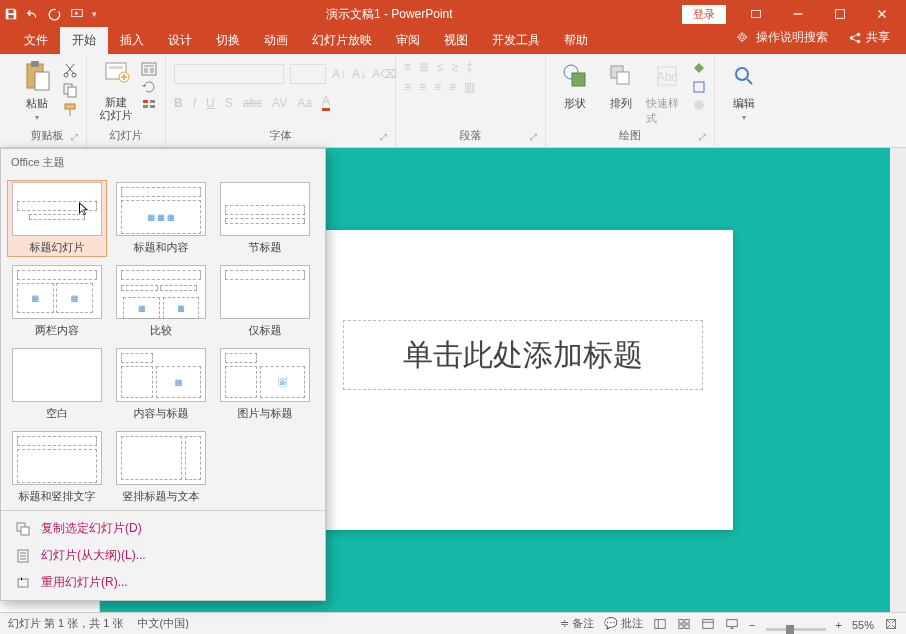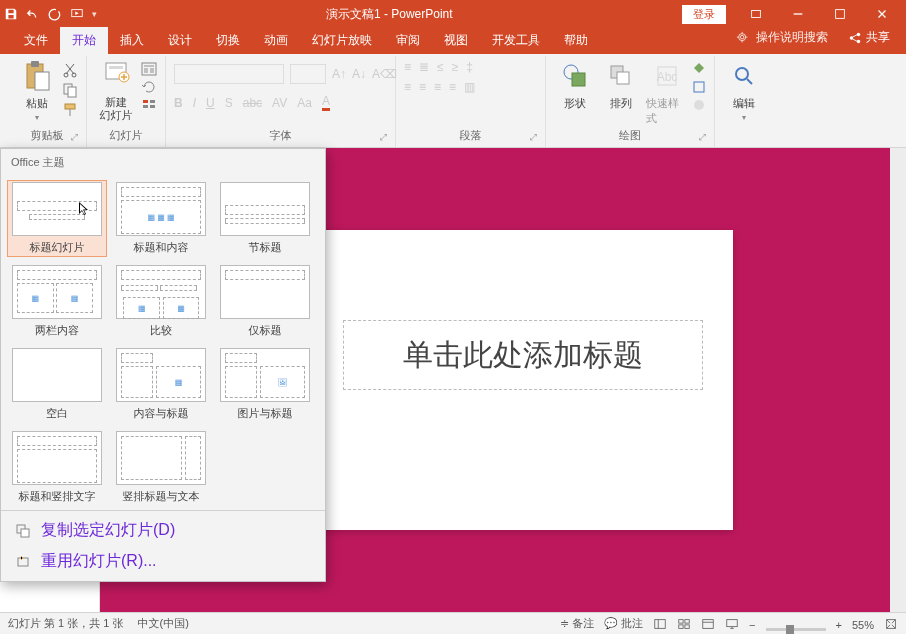--- a/index.html
+++ b/index.html
@@ -9,21 +9,21 @@
 .qat { display: flex; gap: 8px; align-items: center; }
 .qat svg { width: 14px; height: 14px; }
 .title-center { flex: 1; text-align: center; font-size: 12px; }
 .win-btns { display: flex; gap: 2px; align-items: center; }
 .login-btn { background: #fff; color: #d24726; padding: 1px 10px; font-size: 11px; margin-right: 8px; border: 1px solid #fff; }
 .win-btns svg { width: 14px; height: 14px; }
 .win-btn { width: 40px; height: 24px; display: flex; align-items: center; justify-content: center; }
 
 .tabs { height: 26px; background: #d24726; display: flex; align-items: flex-end; padding-left: 12px; color: #fff; }
 .tab { padding: 5px 12px; font-size: 12px; cursor: pointer; }
-.tab.active { background: #f3f3f3; color: #6d28d9; }
+.tab.active { background: #f3f3f3; color: #404040; }
 .tabs-right { margin-left: auto; display: flex; align-items: center; gap: 20px; padding-right: 16px; padding-bottom: 8px; margin-top: 23px; }
 .search-hint { display: flex; align-items: center; gap: 6px; opacity: 0.9; }
 
 .ribbon { height: 94px; background: #f3f3f3; border-bottom: 1px solid #d4d4d4; display: flex; padding: 2px 8px 0 8px; }
 .group { border-right: 1px solid #e0e0e0; padding: 2px 8px; display: flex; flex-direction: column; justify-content: space-between; }
 .group-content { flex: 1; display: flex; align-items: flex-start; gap: 4px; }
 .group-label { text-align: center; font-size: 11px; color: #666; padding: 2px 0; position: relative; }
 .group-launcher { position: absolute; right: 0; bottom: 2px; font-size: 9px; color: #888; }
 .big-btn { display: flex; flex-direction: column; align-items: center; width: 42px; font-size: 11px; color: #444; gap: 2px; }
 .big-btn .icon-slot { height: 36px; display: flex; align-items: center; justify-content: center; }
@@ -31,21 +31,21 @@
 .font-row { display: flex; gap: 6px; align-items: center; color: #bbb; }
 .ctrl { color: #888; font-size: 12px; }
 .ctrl.dim { color: #ccc; }
 .para-group .group-content { flex-direction: column; gap: 6px; padding-top: 2px; }
 
 .workspace { display: flex; height: calc(100% - 28px - 26px - 94px - 22px); position: relative; }
 .thumbs { width: 100px; background: #fff; border-right: 1px solid #e0e0e0; padding: 8px; }
 .slide-num { color: #d24726; font-size: 11px; position: absolute; }
 .thumb { width: 76px; height: 52px; border: 2px solid #d24726; background: #fff; margin-left: 12px; }
 
-.canvas-area { flex: 1; background: #be185d; display: flex; align-items: center; justify-content: center; position: relative; }
+.canvas-area { flex: 1; background: #14b8a6; display: flex; align-items: center; justify-content: center; position: relative; }
 .slide { width: 420px; height: 300px; background: #fff; box-shadow: 0 2px 8px rgba(0,0,0,0.2); margin-left: 40px; }
 .title-ph { margin: 90px 30px 8px 30px; height: 70px; border: 1px dashed #bbb; display: flex; align-items: center; justify-content: center; font-size: 30px; color: #444; font-family: "DengXian Light", sans-serif; }
 .subtitle-ph { margin: 0 30px; height: 50px; border: 1px dashed #bbb; display: flex; align-items: flex-start; justify-content: center; padding-top: 6px; font-size: 14px; color: #888; }
 
 .statusbar { height: 22px; background: #f3f3f3; border-top: 1px solid #d4d4d4; display: flex; align-items: center; padding: 0 8px; font-size: 11px; color: #555; gap: 14px; }
 .statusbar .right { margin-left: auto; display: flex; align-items: flex-end; gap: 10px; }
 .vbtn svg { width: 14px; height: 14px; }
 
 .layout-gallery { position: absolute; left: 0; top: 0; width: 326px; background: #f3f3f3; border: 1px solid #c6c6c6; box-shadow: 2px 4px 12px rgba(0,0,0,0.3); z-index: 100; }
 .gallery-header { padding: 6px 10px; font-size: 11px; color: #666; }
@@ -53,21 +53,21 @@
 .layout-item { width: 100px; display: flex; flex-direction: column; align-items: center; gap: 4px; padding: 2px; cursor: pointer; }
 .layout-item.sel { background: #fbe0d4; border: 1px solid #f0a070; padding: 1px; }
 .layout-preview { width: 90px; height: 54px; background: #fff; border: 1px solid #bbb; position: relative; padding: 4px; }
 .layout-item .caption { font-size: 11px; color: #444; }
 .lp-title { border: 1px dashed #aaa; height: 10px; }
 .lp-sub { border: 1px dashed #aaa; height: 6px; margin-top: 3px; width: 70%; margin-left: 15%; }
 .lp-col { border: 1px dashed #aaa; height: 30px; margin-top: 3px; display: inline-block; width: 46%; }
 .lp-col + .lp-col { margin-left: 3%; }
 .lp-content-icons { display:flex; justify-content:center; align-items:center; height:100%; font-size:8px; color:#4a90d9; }
 .gallery-menu { border-top: 1px solid #d0d0d0; padding: 4px 0; }
-.menu-item { padding: 5px 14px; display: flex; align-items: center; gap: 10px; font-size: 16px; color: #6d28d9; cursor: pointer; }
+.menu-item { padding: 5px 14px; display: flex; align-items: center; gap: 10px; font-size: 12px; color: #be185d; cursor: pointer; }
 .menu-icon { width: 16px; height: 16px; display: inline-flex; align-items: center; justify-content: center; color: #888; }
 
 .cursor { position: absolute; left: 70px; top: 20px; z-index: 200; pointer-events: none; }
 .scrollbar-v { position: absolute; right: 0; top: 0; bottom: 0; width: 16px; background: #ededed; }
 
 svg { display: block; }
 </style>
 </head>
 <body>
 
@@ -446,20 +446,29 @@
             <svg width="14" height="14" viewBox="0 0 14 14">
               <rect x="1" y="1" width="8" height="8" fill="none" stroke="#888"></rect>
               <rect x="5" y="5" width="8" height="8" fill="#fff" stroke="#888"></rect>
             </svg>
           </span>
         <span>复制选定幻灯片(D)</span>
       </div>
       <div class="menu-item">
         <span class="menu-icon">
             <svg width="14" height="14" viewBox="0 0 14 14">
+              <rect x="2" y="1" width="10" height="12" fill="none" stroke="#888"></rect>
+              <path stroke="#888" d="M4 4h6M4 7h6M4 10h6"></path>
+            </svg>
+          </span>
+        <span>幻灯片(从大纲)(L)...</span>
+      </div>
+      <div class="menu-item">
+        <span class="menu-icon">
+            <svg width="14" height="14" viewBox="0 0 14 14">
               <rect x="2" y="3" width="10" height="8" fill="none" stroke="#888"></rect>
               <path stroke="#e8a33d" d="M5 1l2 2-2 2"></path>
             </svg>
           </span>
         <span>重用幻灯片(R)...</span>
       </div>
     </div>
   </div>
 
   <div class="canvas-area">

